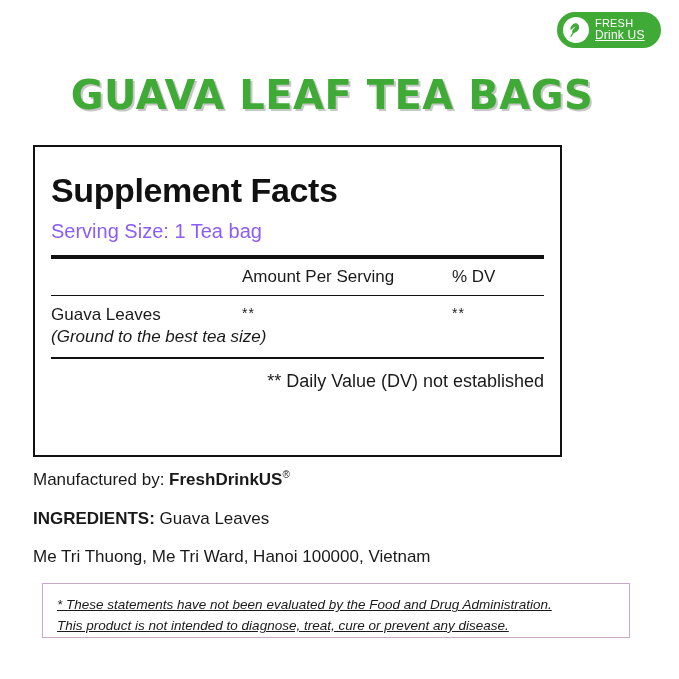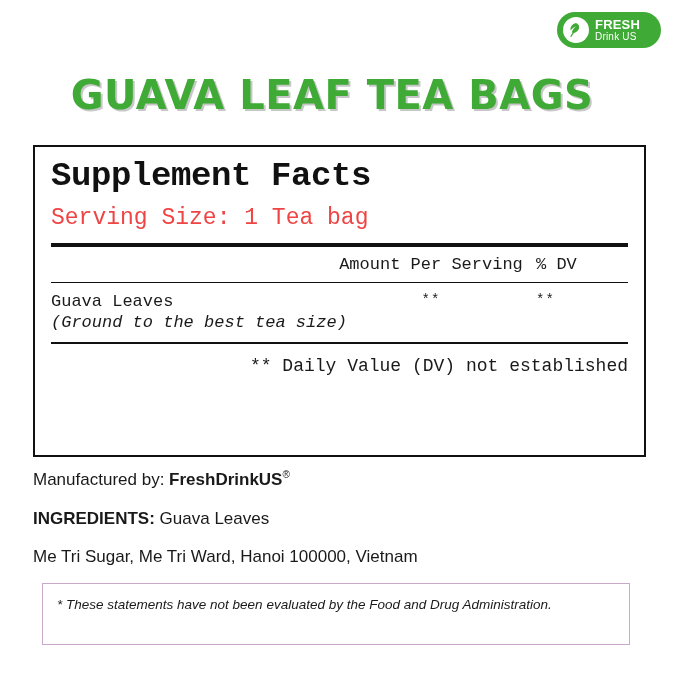--- a/index.html
+++ b/index.html
@@ -40,29 +40,30 @@
     justify-content: center;
     flex: 0 0 auto;
   }
   .brand-badge .leaf-chip svg { display: block; }
   .brand-text {
     margin-left: 6px;
     line-height: 1.02;
     color: #ffffff;
   }
   .brand-text .l1 {
-    font-size: 13px;
-    font-weight: bold;
+    font-size: 11px;
+    font-weight: normal;
     letter-spacing: .2px;
     display: block;
   }
   .brand-text .l2 {
-    font-size: 10px;
+    font-size: 12px;
     display: block;
     letter-spacing: .2px;
+    text-decoration: underline;
   }
 
   
   .product-title {
     position: absolute;
     top: 72px;
     left: 0;
     width: 664px;
     text-align: center;
     font-size: 40px;
@@ -71,38 +72,37 @@
     color: #3faa35;
     text-shadow: 2px 2px 0 rgba(0,0,0,0.22);
     font-family: "DejaVu Sans", sans-serif;
   }
 
   
   .facts-panel {
     position: absolute;
     left: 33px;
     top: 145px;
-    width: 613px;
+    width: 529px;
     height: 312px;
     border: 2px solid #111111;
     box-sizing: border-box;
     background: #fff;
-    padding: 8px 16px 0 16px;
-    font-family: Liberation Mono, monospace;
+    padding: 22px 16px 0 16px;
   }
   .facts-title {
     font-size: 34px;
     font-weight: bold;
     letter-spacing: -0.4px;
     margin: 2px 0 10px 0;
     color: #111;
   }
   .serving-size {
-    font-size: 23px;
-    color: #ef4444;
+    font-size: 20px;
+    color: #8b5cf6;
     margin-bottom: 12px;
   }
   .rule-thick {
     border-top: 4px solid #111;
     margin: 0 0 0 0;
   }
   .rule-thin {
     border-top: 1.5px solid #111;
   }
   .rule-med {
@@ -110,21 +110,20 @@
   }
 
   .facts-row {
     display: flex;
     align-items: flex-start;
     font-size: 17px;
   }
   .col-name { flex: 1 1 auto; }
   .col-amt {
     width: 210px;
-    text-align: center;
     flex: 0 0 auto;
   }
   .col-dv {
     width: 92px;
     flex: 0 0 auto;
   }
   .head-row {
     padding: 8px 0 8px 0;
   }
   .item-row {
@@ -158,25 +157,26 @@
   .sup { font-size: 10px; vertical-align: super; }
 
   
   .disclaimer {
     position: absolute;
     left: 42px;
     top: 583px;
     width: 588px;
     border: 1px solid #c9a8c9;
     box-sizing: border-box;
-    padding: 11px 14px 28px 14px;
+    padding: 11px 14px 0 14px;
     font-size: 13.5px;
     font-style: italic;
     line-height: 1.55;
     color: #1a1a1a;
+    text-decoration: underline;
   }
 </style>
 </head>
 <body>
 
 <div class="brand-badge">
   <span class="leaf-chip">
     <svg width="18" height="18" viewBox="0 0 18 18" aria-hidden="true">
       <path d="M9 2 C5 3 3 6 3.6 9.6 C5.4 7.2 7.2 6 9 5.6 C7.2 6.8 5.6 8.6 4.8 11.4 C7.8 12.4 11 10.6 12 7.4 C12.7 5 11.6 3 9 2 Z" fill="#3faa35"></path>
       <path d="M4 15.2 C5.2 12.6 6.9 10.6 9.4 9" stroke="#3faa35" stroke-width="1.3" fill="none" stroke-linecap="round"></path>
@@ -220,18 +220,19 @@
 
 <div class="info-block">
   <div class="info-line">
     <span>Manufactured by:</span>
     <span class="bold">FreshDrinkUS</span><span class="sup">®</span>
   </div>
   <div class="info-line">
     <span class="bold">INGREDIENTS:</span>
     <span>Guava Leaves</span>
   </div>
-  <div class="info-line">Me Tri Sugar, Me Tri Ward, Hanoi 100000, Vietnam</div>
+  <div class="info-line">Me Tri Thuong, Me Tri Ward, Hanoi 100000, Vietnam</div>
 </div>
 
 <div class="disclaimer">
   <div>* These statements have not been evaluated by the Food and Drug Administration.</div>
+  <div>This product is not intended to diagnose, treat, cure or prevent any disease.</div>
 </div>
 
 </body></html>

